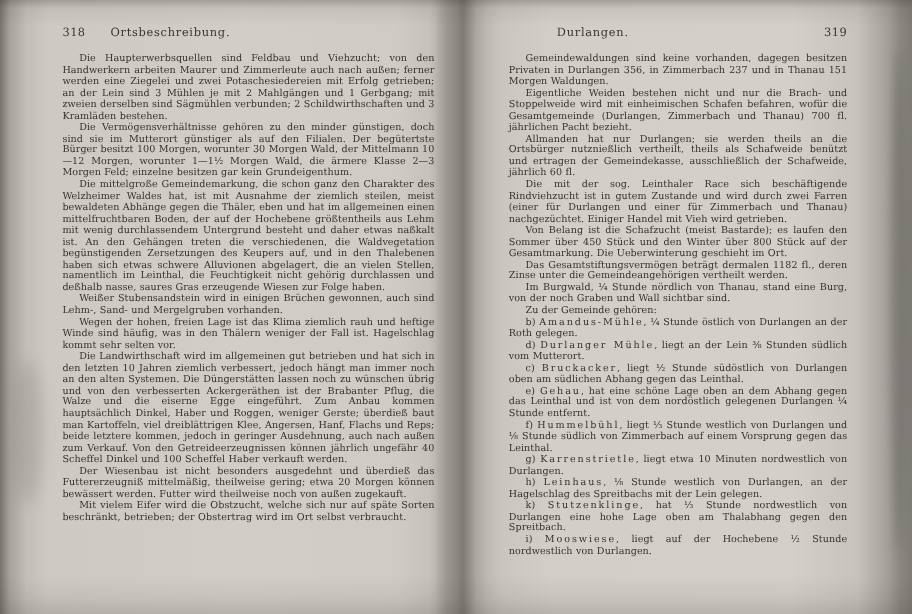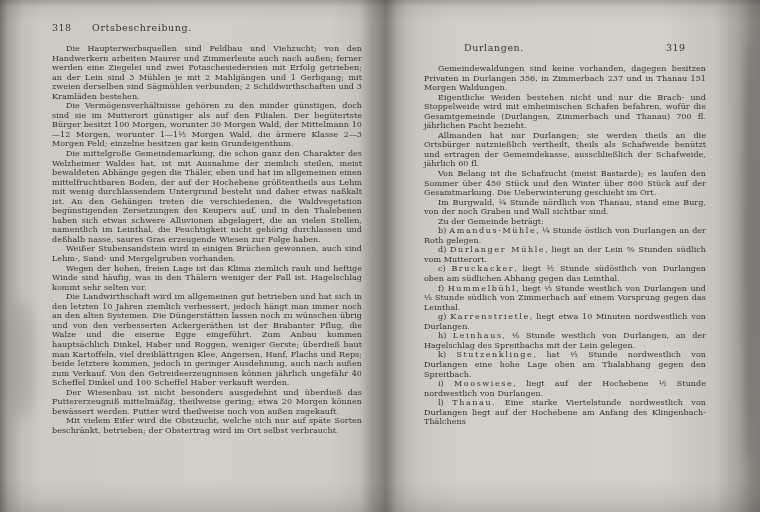--- a/index.html
+++ b/index.html
@@ -34,33 +34,33 @@
       rgba(40,36,30,0) 0%, rgba(40,36,30,0.18) 45%,
       rgba(40,36,30,0.28) 55%, rgba(40,36,30,0.06) 80%, rgba(40,36,30,0) 100%);
     pointer-events: none;
   }
 
   .page {
     position: absolute;
     top: 22px;
   }
   .page-left  { left: 52px;  width: 310px; }
-  .page-right { left: 424px; width: 282px; margin-top: 20px; }
+  .page-right { left: 424px; width: 282px; }
 
   .running-head {
     display: flex;
     align-items: baseline;
     font-size: 9.5px;
     letter-spacing: 0.4px;
     margin-bottom: 11px;
     color: #3a352e;
   }
   .running-head .pgnum { width: 40px; }
   .running-head .title { flex: 1; text-align: left; letter-spacing: 0.6px; }
-  .page-right .running-head .pgnum { text-align: left; }
+  .page-right .running-head .pgnum { text-align: right; }
 
   .body-text { font-size: 8px; line-height: 9.55px; }
 
   p.para {
     margin: 0;
     text-indent: 14px;
     text-align: justify;
     letter-spacing: 0.05px;
     word-spacing: 0.2px;
     hyphens: auto;
@@ -117,43 +117,45 @@
     </div>
     <div class="body-text">
       <div>
 
           <p class="para">Gemeindewaldungen sind keine vorhanden, dagegen besitzen Privaten in Durlangen 356, in Zimmerbach 237 und in Thanau 151 Morgen Waldungen.</p>
 
           <p class="para">Eigentliche Weiden bestehen nicht und nur die Brach- und Stoppelweide wird mit einheimischen Schafen befahren, wofür die Gesamtgemeinde (Durlangen, Zimmerbach und Thanau) 700 fl. jährlichen Pacht bezieht.</p>
 
           <p class="para">Allmanden hat nur Durlangen; sie werden theils an die Ortsbürger nutznießlich vertheilt, theils als Schafweide benützt und ertragen der Gemeindekasse, ausschließlich der Schafweide, jährlich 60 fl.</p>
 
+          <p class="para">Die mit der sog. Leinthaler Race sich beschäftigende Rindviehzucht ist in gutem Zustande und wird durch zwei Farren (einer für Durlangen und einer für Zimmerbach und Thanau) nachgezüchtet. Einiger Handel mit Vieh wird getrieben.</p>
 
           <p class="para">Von Belang ist die Schafzucht (meist Bastarde); es laufen den Sommer über 450 Stück und den Winter über 800 Stück auf der Gesamtmarkung. Die Ueberwinterung geschieht im Ort.</p>
 
+          <p class="para">Das Gesamtstiftungsvermögen beträgt dermalen 1182 fl., deren Zinse unter die Gemeindeangehörigen vertheilt werden.</p>
 
           <p class="para">Im Burgwald, ¼ Stunde nördlich von Thanau, stand eine Burg, von der noch Graben und Wall sichtbar sind.</p>
         </div>
-      <p class="intro">Zu der Gemeinde beträgt:</p>
+      <p class="intro">Zu der Gemeinde gehören:</p>
       <div>
 
           <p class="para"><span class="entry-key">b) </span><span class="entry-name">Amandus-Mühle</span><span>, ¼ Stunde östlich von Durlangen an der Roth gelegen.</span></p>
 
           <p class="para"><span class="entry-key">d) </span><span class="entry-name">Durlanger Mühle</span><span>, liegt an der Lein ⅜ Stunden südlich vom Mutterort.</span></p>
 
           <p class="para"><span class="entry-key">c) </span><span class="entry-name">Bruckacker</span><span>, liegt ½ Stunde südöstlich von Durlangen oben am südlichen Abhang gegen das Leinthal.</span></p>
 
+          <p class="para"><span class="entry-key">e) </span><span class="entry-name">Gehau</span><span>, hat eine schöne Lage oben an dem Abhang gegen das Leinthal und ist von dem nordöstlich gelegenen Durlangen ¼ Stunde entfernt.</span></p>
 
           <p class="para"><span class="entry-key">f) </span><span class="entry-name">Hummelbühl</span><span>, liegt ⅓ Stunde westlich von Durlangen und ⅛ Stunde südlich von Zimmerbach auf einem Vorsprung gegen das Leinthal.</span></p>
 
           <p class="para"><span class="entry-key">g) </span><span class="entry-name">Karrenstrietle</span><span>, liegt etwa 10 Minuten nordwestlich von Durlangen.</span></p>
 
           <p class="para"><span class="entry-key">h) </span><span class="entry-name">Leinhaus</span><span>, ⅛ Stunde westlich von Durlangen, an der Hagelschlag des Spreitbachs mit der Lein gelegen.</span></p>
 
           <p class="para"><span class="entry-key">k) </span><span class="entry-name">Stutzenklinge</span><span>, hat ⅓ Stunde nordwestlich von Durlangen eine hohe Lage oben am Thalabhang gegen den Spreitbach.</span></p>
 
           <p class="para"><span class="entry-key">i) </span><span class="entry-name">Mooswiese</span><span>, liegt auf der Hochebene ½ Stunde nordwestlich von Durlangen.</span></p>
 
-          <p class="para"><span class="entry-key">l) </span><span class="entry-name">Thanau.</span><span> Eine starke Viertelstunde nordwestlich von Durlangen liegt auf der Hochebene am Anfang des Klingenbach-Thälchens</span></p>
         </div>
     </div>
   </div>
 </div>
 
 </body></html>

